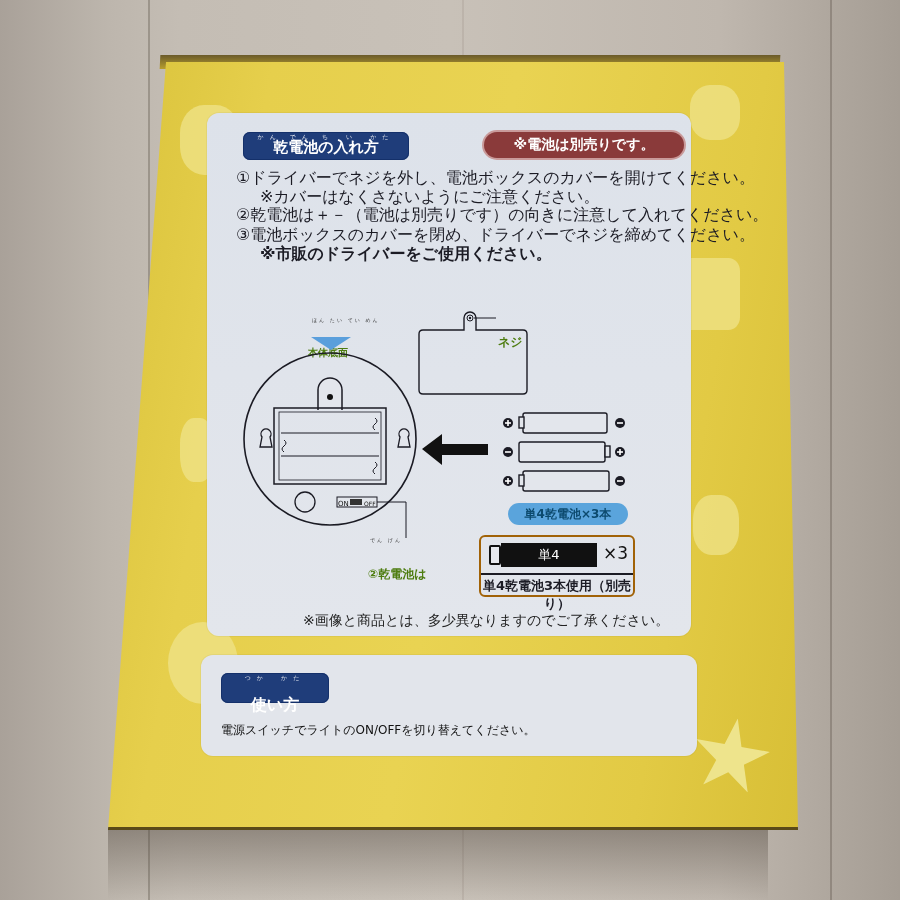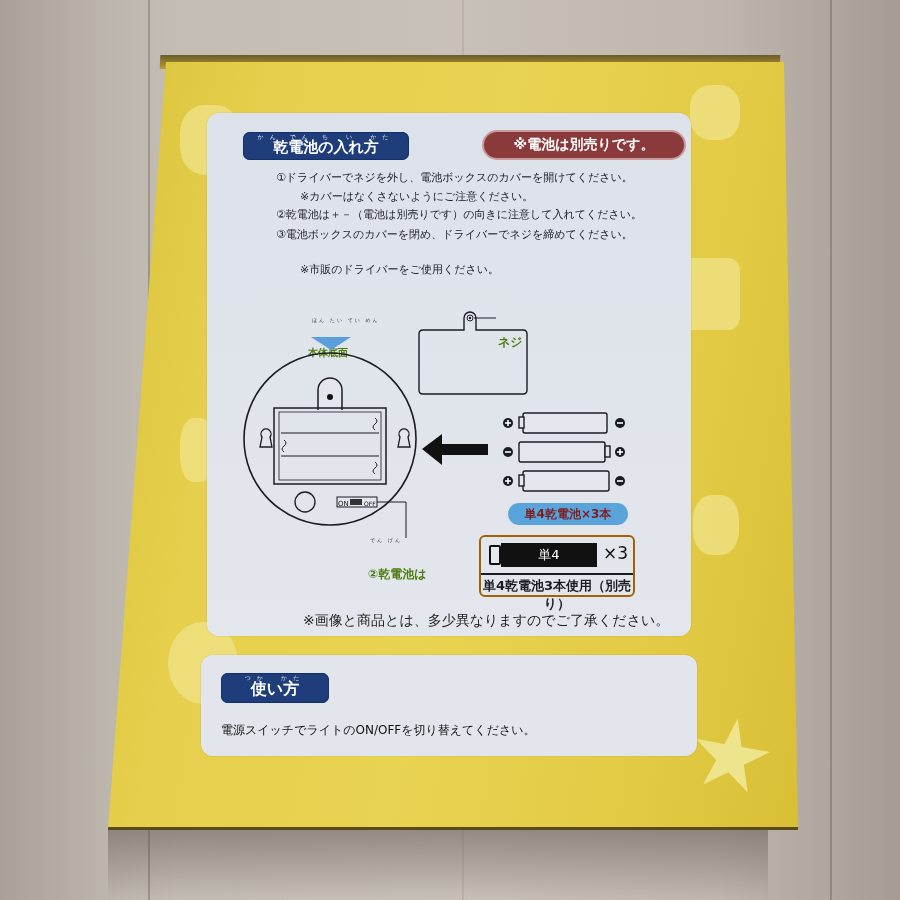--- a/index.html
+++ b/index.html
@@ -49,34 +49,34 @@
     position: absolute; top: 1px; left: 0; right: 0; text-align: center;
     font-size: 6px; font-weight: normal; letter-spacing: 6px; opacity: 0.9;
   }
   .red-badge {
     position: absolute; left: 484px; top: 132px; width: 200px; height: 26px;
     background: #8a3a3a; border-radius: 13px; color: #fff; font-weight: bold;
     font-size: 14px; display: flex; align-items: center; justify-content: center;
     box-shadow: 0 0 0 2px #c99a9a;
   }
 
-  .instr { position: absolute; font-size: 11px; color: #1b1b24; white-space: nowrap; line-height: 13px; margin-left: 40px; }
+  .instr { position: absolute; font-size: 16px; color: #1b1b24; white-space: nowrap; line-height: 13px; }
 
   .label-sm { position: absolute; font-size: 11px; font-weight: bold; color: #4d7c0f; white-space: nowrap; margin-top: 24px; }
   .ruby-sm { position: absolute; font-size: 5px; color: #333; white-space: nowrap; letter-spacing: 2px; }
 
   .down-arrow {
     position: absolute; left: 311px; top: 337px; width: 0; height: 0;
     border-left: 20px solid transparent; border-right: 20px solid transparent;
     border-top: 13px solid #5a9fdc;
   }
 
   .battery-pill {
     position: absolute; left: 508px; top: 503px; width: 120px; height: 22px;
-    background: #5aa4dc; border-radius: 11px; color: #7f1d1d; font-weight: bold;
+    background: #5aa4dc; border-radius: 11px; color: #0c4a6e; font-weight: bold;
     font-size: 12px; display: flex; align-items: center; justify-content: center; text-align: center;
   }
   .spec-box {
     position: absolute; left: 479px; top: 535px; width: 156px; height: 62px;
     border: 2px solid #a16207; border-radius: 6px; background: transparent;
   }
   .spec-black {
     position: absolute; left: 20px; top: 6px; width: 96px; height: 24px; background: #111;
     color: #fff; font-size: 13px; display: flex; align-items: center; justify-content: center;
   }
@@ -119,21 +119,21 @@
 </div>
 
 <div class="red-badge">
   <span>※電池は別売りです。</span>
 </div>
 
 <div class="instr" style="left:236px; top:171px;">①ドライバーでネジを外し、電池ボックスのカバーを開けてください。</div>
 <div class="instr" style="left:260px; top:190px;">※カバーはなくさないようにご注意ください。</div>
 <div class="instr" style="left:236px; top:208px;">②乾電池は＋－（電池は別売りです）の向きに注意して入れてください。</div>
 <div class="instr" style="left:236px; top:228px;">③電池ボックスのカバーを閉め、ドライバーでネジを締めてください。</div>
-<div class="instr" style="left:260px; top:263px;">※市販のドライバーをご使用ください。</div>
+<div class="instr" style="left:260px; top:247px;font-weight:bold;">※市販のドライバーをご使用ください。</div>
 
 <div class="ruby-sm" style="left:312px; top:317px;">ほん たい てい めん</div>
 <div class="label-sm" style="left:308px; top:322px; font-size:10px;">本体底面</div>
 <div class="down-arrow"></div>
 
 <svg style="position:absolute; left:0; top:0;" width="900" height="900" viewBox="0 0 900 900">
 
   <circle cx="330" cy="439" r="86" fill="none" stroke="#1b1b24" stroke-width="1.6"></circle>
 
   <path d="M318 410 L318 390 A12 12 0 0 1 342 390 L342 410" fill="#e3e6ec" stroke="#1b1b24" stroke-width="1.5"></path>
@@ -212,15 +212,15 @@
   <div class="spec-times">×3</div>
   <div class="spec-divider"></div>
   <div class="spec-note">単4乾電池3本使用（別売り）</div>
 </div>
 
 <div class="footnote">※画像と商品とは、多少異なりますのでご了承ください。</div>
 
 <div class="panel panel-usage"></div>
 <div class="title-badge" style="left:221px; top:673px; width:108px; height:30px; font-size:16px;">
   <span class="ruby">つか　かた</span>
-  <span style="margin-top:6px;">使い方</span>
+  <span style="margin-top:22px;">使い方</span>
 </div>
 <div class="usage-text">電源スイッチでライトのON/OFFを切り替えてください。</div>
 
 </body></html>

